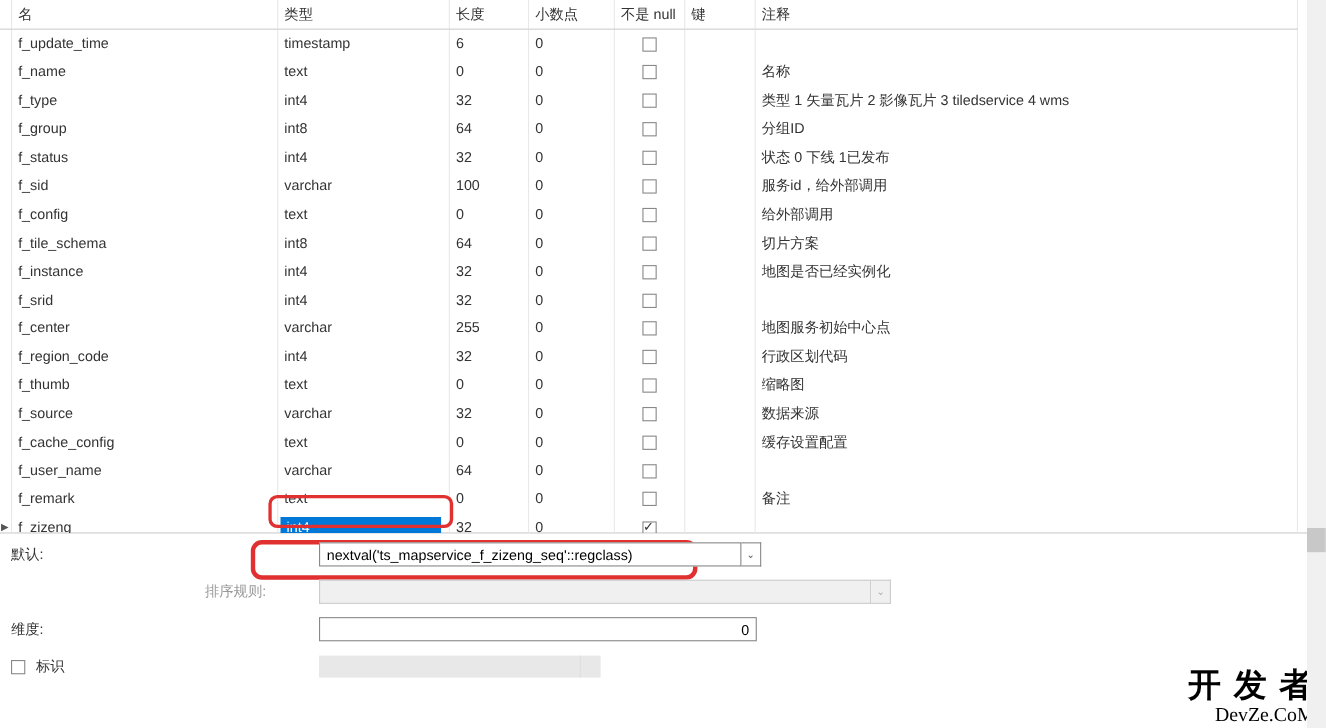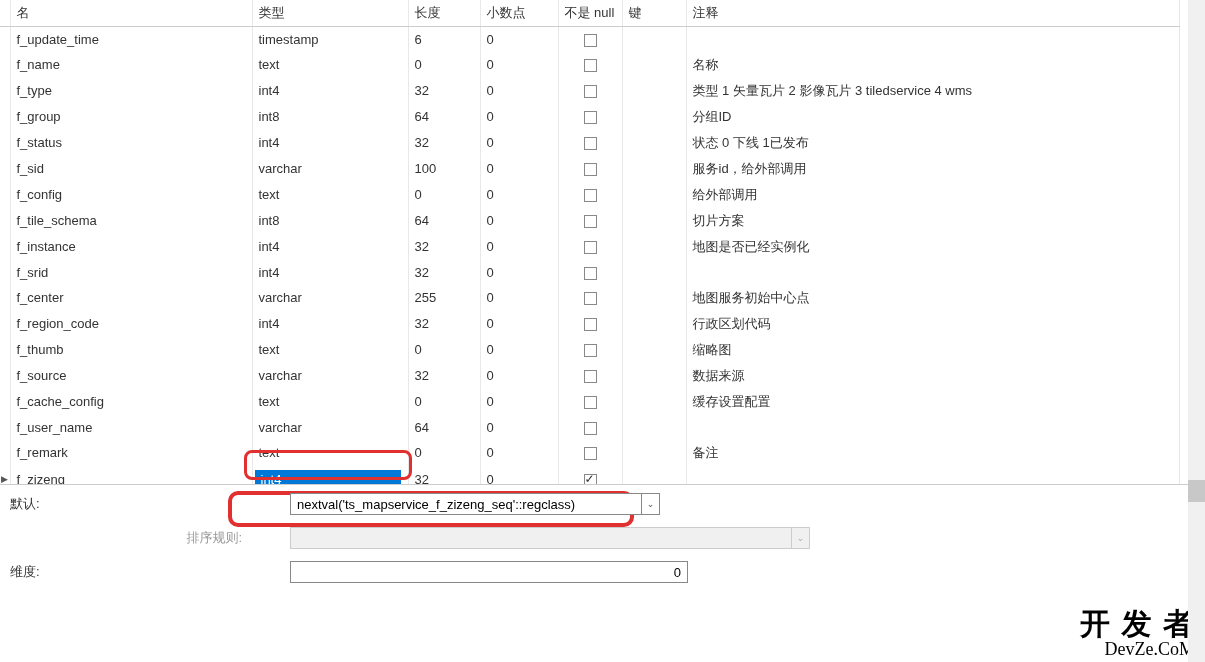--- a/index.html
+++ b/index.html
@@ -107,21 +107,21 @@
     }
     .form-control {
       height: 22px;
       border: 1px solid #888;
       font-size: 13px;
       font-family: inherit;
       padding: 0 6px;
       background: #fff;
     }
     .combo {
-      width: 370px;
+      width: 402px;
       display: flex;
       position: relative;
     }
     .combo input {
       flex: 1;
       border: 1px solid #888;
       height: 22px;
       padding: 0 6px;
       font-size: 13px;
       font-family: inherit;
@@ -437,20 +437,27 @@
       <input type="text" disabled="" value="" style="">
       <div class="arrow">⌄</div>
     </div>
   </div>
 
   <div class="form-row">
     <div class="form-label">维度:</div>
     <input class="form-control num-input" type="text" value="0" style="">
   </div>
 
+  <div class="form-row">
+    <div class="form-label">
+      <span class="chk-small"></span>
+      <span>标识</span>
+    </div>
+    <div class="slider-disabled"></div>
+  </div>
 </div>
 
 <div class="watermark">
   <div class="line1">开 发 者</div>
   <div class="line2">DevZe.CoM</div>
 </div>
 
 <div class="global-scroll">
   <div class="global-thumb"></div>
 </div>

